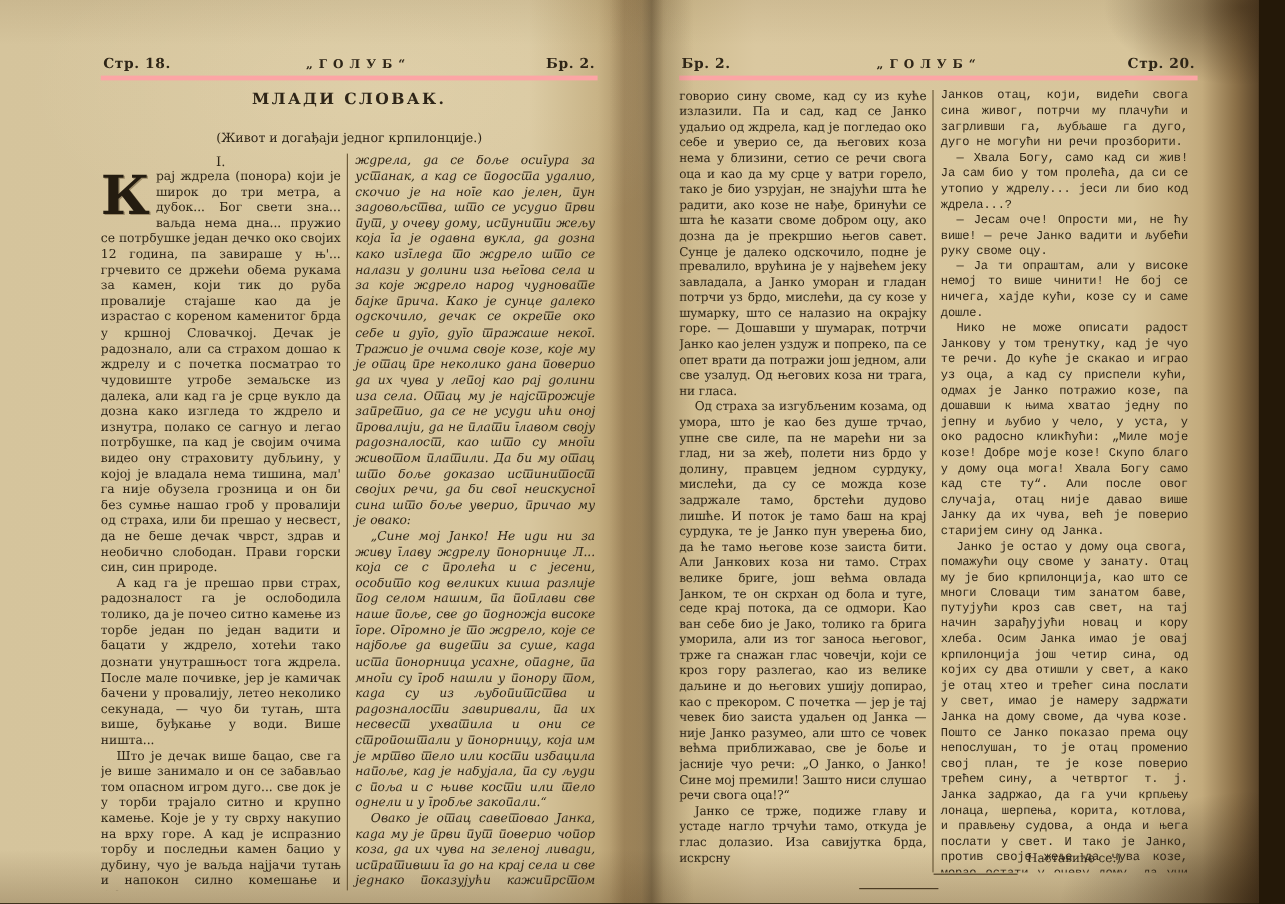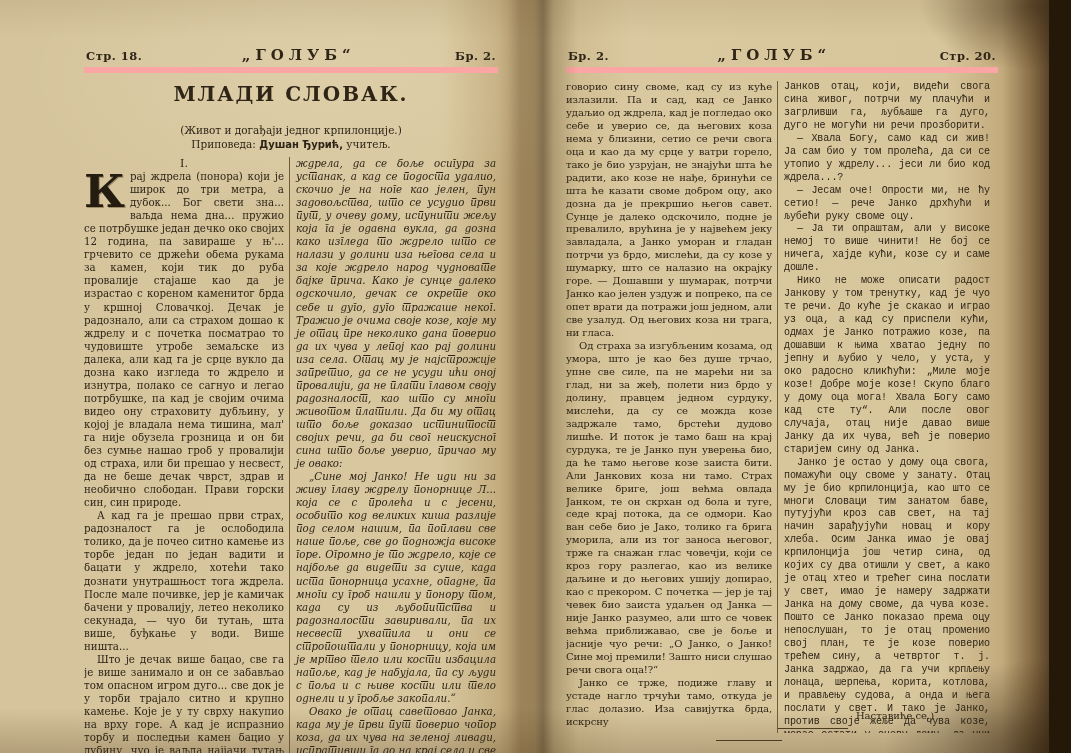--- a/index.html
+++ b/index.html
@@ -12,24 +12,24 @@
       radial-gradient(ellipse 420px 200px at 30% 10%, rgba(255,245,215,.18), rgba(255,245,215,0) 70%),
       linear-gradient(180deg, rgba(120,95,55,.12) 0%, rgba(120,95,55,0) 5%, rgba(120,95,55,0) 94%, rgba(90,66,34,.28) 100%),
       linear-gradient(90deg, #d5c49c 0%, #d8c79f 42%, #c4ae80 47.5%, #a98f63 49.6%, #b49a6c 50.6%, #cdb98c 53%, #dac8a0 60%, #d7c59b 90%, #c3ab7d 95.5%, #8a6f47 98.2%, #5b452a 100%);}
   .gutter{position:absolute;left:508px;top:0;width:70px;height:753px;pointer-events:none;
     background:linear-gradient(90deg, rgba(70,50,25,0) 0%, rgba(70,50,25,.28) 38%, rgba(44,30,13,.42) 50%, rgba(70,50,25,.22) 64%, rgba(70,50,25,0) 100%);}
   .page{position:absolute;color:#2e2517;}
   .page-left{left:84px;top:46px;width:414px;}
   .page-right{left:566px;top:46px;width:432px;}
   .phead{display:flex;justify-content:space-between;align-items:baseline;
     font-size:11.5px;font-weight:bold;letter-spacing:.5px;
-    border-bottom:6px solid #fca5a5;padding:0 2px 3px 2px;}
-  .phead .jtitle{letter-spacing:5px;font-size:15px;}
+    border-bottom:4px solid #fca5a5;padding:0 2px 3px 2px;}
+  .phead .jtitle{letter-spacing:5px;font-size:10px;}
   .titleblock{text-align:center;margin-top:9px;}
-  .story-title{font-size:20px;font-weight:bold;letter-spacing:2px;}
+  .story-title{font-size:13px;font-weight:bold;letter-spacing:2px;}
   .story-sub{font-size:10.5px;margin-top:18px;}
   .story-by{font-size:10.5px;margin-top:2px;}
   .story-by .byname{font-weight:bold;font-family:"DejaVu Sans", sans-serif;font-size:10px;}
   .cols{display:flex;margin-top:7px;}
   .col{text-align:justify;overflow:hidden;}
   .page-left .col{width:200px;height:614px;font-size:10.25px;line-height:13.05px;}
   .page-left .col1{padding-right:5px;border-right:1px solid #6d5b3a;}
   .page-left .col2{padding-left:6px;font-style:italic;}
   .page-right .cols{margin-top:8px;}
   .page-right .col{width:206px;height:652px;font-size:10.05px;line-height:12.95px;letter-spacing:-.1px;}
@@ -59,25 +59,20 @@
 
   <div class="page page-left">
     <div class="phead">
       <span>Стр. 18.</span>
       <span class="jtitle">„ГОЛУБ“</span>
       <span>Бр. 2.</span>
     </div>
     <div class="titleblock">
       <div class="story-title">МЛАДИ СЛОВАК.</div>
       <div class="story-sub">(Живот и догађаји једног крпилонције.)</div>
-      <div class="story-by">
-        <span>Приповеда:</span>
-        <span class="byname">Душан Ђурић,</span>
-        <span>учитељ.</span>
-      </div>
     </div>
     <div class="cols">
       <div class="col col1">
         <p class="secnum">I.</p>
         <p class="cont"><span class="dropcap">К</span><span>рај ждрела (понора) који је широк до три метра, а дубок... Бог свети зна... ваљда нема дна... пружио се потрбушке један дечко око својих 12 година, па завираше у њ'... грчевито се држећи обема рукама за камен, који тик до руба провалије стајаше као да је израстао с кореном каменитог брда у кршној Словачкој. Дечак је радознало, али са страхом дошао к ждрелу и с почетка посматрао то чудовиште утробе земаљске из далека, али кад га је срце вукло да дозна како изгледа то ждрело и изнутра, полако се сагнуо и легао потрбушке, па кад је својим очима видео ону страховиту дубљину, у којој је владала нема тишина, мал' га није обузела грозница и он би без сумње нашао гроб у провалији од страха, или би прешао у несвест, да не беше дечак чврст, здрав и необично слободан. Прави горски син, син природе.</span></p>
         <p>А кад га је прешао први страх, радозналост га је ослободила толико, да је почео ситно камење из торбе један по један вадити и бацати у ждрело, хотећи тако дознати унутрашњост тога ждрела. После мале почивке, јер је камичак бачени у провалију, летео неколико секунада, — чуо би тутањ, шта више, буђкање у води. Више ништа...</p>
         <p>Што је дечак више бацао, све га је више занимало и он се забављао том опасном игром дуго... све док је у торби трајало ситно и крупно камење. Које је у ту сврху накупио на врху горе. А кад је испразнио торбу и последњи камен бацио у дубину, чуо је ваљда најјачи тутањ и напокон силно комешање и буђкање у води. Тада је полако отпузао даље од ивице</p>
       </div>
       <div class="col col2">
         <p class="cont">ждрела, да се боље осигура за устанак, а кад се подоста удалио, скочио је на ноге као јелен, пун задовољства, што се усудио први пут, у очеву дому, испунити жељу која га је одавна вукла, да дозна како изгледа то ждрело што се налази у долини иза његова села и за које ждрело народ чудновате бајке прича. Како је сунце далеко одскочило, дечак се окрете око себе и дуго, дуго тражаше неког. Тражио је очима своје козе, које му је отац пре неколико дана поверио да их чува у лепој као рај долини иза села. Отац му је најстрожије запретио, да се не усуди ићи оној провалији, да не плати главом своју радозналост, као што су многи животом платили. Да би му отац што боље доказао истинитост својих речи, да би свог неискусног сина што боље уверио, причао му је овако:</p>
@@ -95,21 +90,21 @@
     </div>
     <div class="cols">
       <div class="col col1">
         <p class="cont">говорио сину своме, кад су из куће излазили. Па и сад, кад се Јанко удаљио од ждрела, кад је погледао око себе и уверио се, да његових коза нема у близини, сетио се речи свога оца и као да му срце у ватри горело, тако је био узрујан, не знајући шта ће радити, ако козе не нађе, бринући се шта ће казати своме добром оцу, ако дозна да је прекршио његов савет. Сунце је далеко одскочило, подне је превалило, врућина је у највећем јеку завладала, а Јанко уморан и гладан потрчи уз брдо, мислећи, да су козе у шумарку, што се налазио на окрајку горе. — Дошавши у шумарак, потрчи Јанко као јелен уздуж и попреко, па се опет врати да потражи још једном, али све узалуд. Од његових коза ни трага, ни гласа.</p>
         <p>Од страха за изгубљеним козама, од умора, што је као без душе трчао, упне све силе, па не марећи ни за глад, ни за жеђ, полети низ брдо у долину, правцем једном сурдуку, мислећи, да су се можда козе задржале тамо, брстећи дудово лишће. И поток је тамо баш на крај сурдука, те је Јанко пун уверења био, да ће тамо његове козе заиста бити. Али Јанкових коза ни тамо. Страх велике бриге, још већма овлада Јанком, те он скрхан од бола и туге, седе крај потока, да се одмори. Као ван себе био је Јако, толико га брига уморила, али из тог заноса његовог, трже га снажан глас човечји, који се кроз гору разлегао, као из велике даљине и до његових ушију допирао, као с прекором. С почетка — јер је тај чевек био заиста удаљен од Јанка — није Јанко разумео, али што се човек већма приближавао, све је боље и јасније чуо речи: „О Јанко, о Јанко! Сине мој премили! Зашто ниси слушао речи свога оца!?“</p>
         <p>Јанко се трже, подиже главу и устаде нагло трчући тамо, откуда је глас долазио. Иза савијутка брда, искрсну</p>
       </div>
       <div class="col col2">
         <p class="cont">Јанков отац, који, видећи свога сина живог, потрчи му плачући и загрливши га, љубљаше га дуго, дуго не могући ни речи прозборити.</p>
         <p>— Хвала Богу, само кад си жив! Ја сам био у том пролећа, да си се утопио у ждрелу... јеси ли био код ждрела...?</p>
-        <p>— Јесам оче! Опрости ми, не ћу сетио! — рече Јанко дрхћући и љубећи руку своме оцу.</p>
+        <p>— Јесам оче! Опрости ми, не ћу више! — рече Јанко вадити и љубећи руку своме оцу.</p>
         <p>— Ја ти опраштам, али у високе немој то више чинити! Не бој се ничега, хајде кући, козе су и саме дошле.</p>
         <p>Нико не може описати радост Јанкову у том тренутку, кад је чуо те речи. До куће је скакао и играо уз оца, а кад су приспели кући, одмах је Јанко потражио козе, па дошавши к њима хватао једну по јепну и љубио у чело, у уста, у око радосно кликћући: „Миле моје козе! Добре моје козе! Скупо благо у дому оца мога! Хвала Богу само кад сте ту“. Али после овог случаја, отац није давао више Јанку да их чува, већ је поверио старијем сину од Јанка.</p>
         <p>Јанко је остао у дому оца свога, помажући оцу своме у занату. Отац му је био крпилонција, као што се многи Словаци тим занатом баве, путујући кроз сав свет, на тај начин зарађујући новац и кору хлеба. Осим Јанка имао је овај крпилонција још четир сина, од којих су два отишли у свет, а како је отац хтео и трећег сина послати у свет, имао је намеру задржати Јанка на дому своме, да чува козе. Пошто се Јанко показао према оцу непослушан, то је отац променио свој план, те је козе поверио трећем сину, а четвртог т. ј. Јанка задржао, да га учи крпљењу лонаца, шерпења, корита, котлова, и прављењу судова, а онда и њега послати у свет. И тако је Јанко, против своје жеље да чува козе, морао остати у очеву дому, да учи занат.</p>
       </div>
     </div>
     <div class="endnote">Наставиће се.)</div>
     <div class="endrule1"></div>
     <div class="endrule2"></div>
   </div>
 

